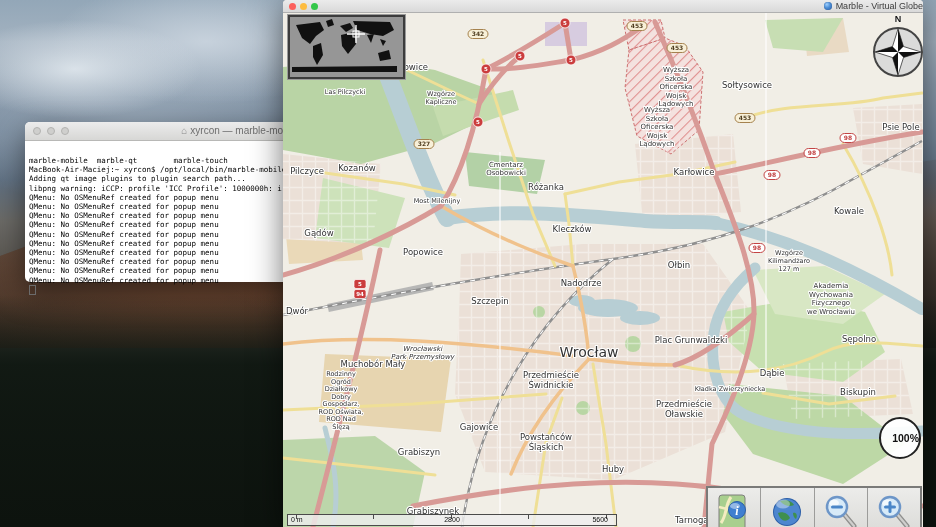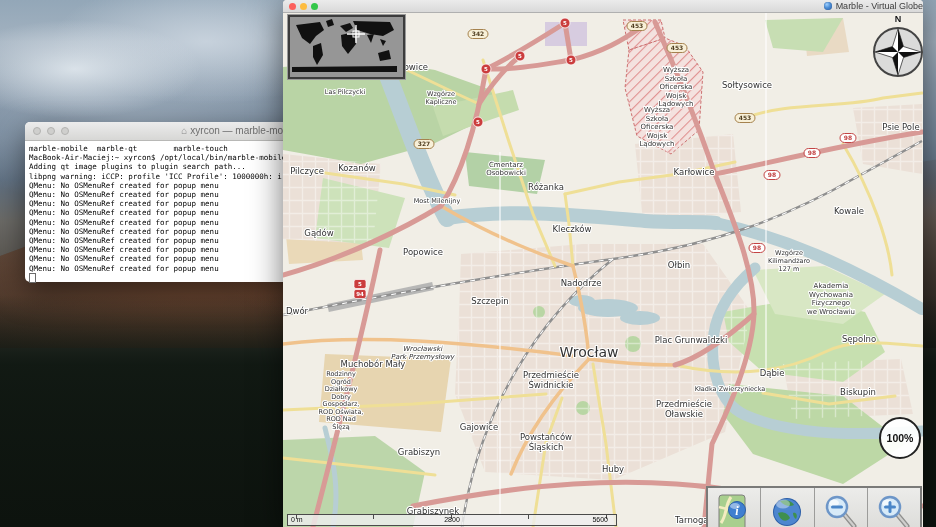--- a/index.html
+++ b/index.html
@@ -27,21 +27,21 @@
   
   #terminal{position:absolute;left:25px;top:122px;width:430px;height:160px;z-index:5;
     border-radius:5px;box-shadow:0 10px 30px rgba(0,0,0,.5);background:#fff;}
   .t-titlebar{height:18px;border-radius:5px 5px 0 0;background:linear-gradient(#ececec,#d7d7d5);
     border-bottom:1px solid #b8b8b6;position:relative;}
   .t-dots{position:absolute;left:8px;top:5px;display:flex;gap:6px;}
   .t-dot{width:8px;height:8px;border-radius:50%;background:#cfcfcd;border:1px solid #b3b3b1;box-sizing:border-box;}
   .t-title{position:absolute;left:0;right:0;top:0;height:18px;line-height:18px;text-align:center;
     font-size:10px;color:#6e6e6e;}
   .t-title .homeglyph{color:#8a8a8a;font-size:10px;margin-right:3px;}
-  #term-lines{padding:3px 4px;font-family:"DejaVu Sans Mono",monospace;font-size:7.5px;line-height:9.2px;color:#000;white-space:pre;}
+  #term-lines{padding:3px 4px;font-family:"DejaVu Sans Mono",monospace;font-size:7.5px;line-height:9.2px;color:#000;white-space:pre;margin-top:12px;}
   .cursor{display:inline-block;width:5px;height:8px;border:1px solid #6b6b6b;vertical-align:-1px;}
 
   
   #marble{position:absolute;left:283px;top:0;width:640px;height:527px;z-index:10;
     background:#f1eee6;box-shadow:0 8px 32px rgba(0,0,0,.55);border-radius:4px 4px 0 0;overflow:hidden;}
   .m-titlebar{position:absolute;left:0;top:0;width:100%;height:12px;
     background:linear-gradient(#ebebeb,#d9d9d9);border-bottom:1px solid #b0b0b0;z-index:40;}
   .m-dots{position:absolute;left:6px;top:3px;display:flex;gap:4px;z-index:41;}
   .m-dot{width:7px;height:7px;border-radius:50%;}
   .m-title{position:absolute;left:0;right:0;top:0;height:12px;line-height:12px;text-align:right;
@@ -72,21 +72,21 @@
   
   #overview{position:absolute;left:5px;top:15px;width:113px;height:60px;z-index:30;
     border:2px solid #3c3c3c;outline:1px solid #9a9a9a;background:#969696;cursor:pointer;}
   
   #compass{position:absolute;left:589px;top:14px;width:52px;height:66px;z-index:30;cursor:pointer;}
   #compass .nlab{position:absolute;left:0;width:100%;top:0;text-align:center;font-size:9px;font-weight:bold;color:#111;
     text-shadow:0 0 2px #fff;}
   
   #zoombadge{position:absolute;left:596px;top:417px;width:42px;height:42px;z-index:30;border-radius:50%;
     border:2.5px solid #222;background:rgba(255,255,255,.93);box-sizing:border-box;
-    display:flex;align-items:center;justify-content:center;font-size:10.5px;font-weight:bold;color:#111;}
+    display:flex;align-items:center;justify-content:flex-end;font-size:10.5px;font-weight:bold;color:#111;}
   
   #scalebar{position:absolute;left:4px;top:514px;width:330px;height:12px;z-index:30;box-sizing:border-box;
     background:rgba(238,238,238,.82);border:1px solid #4a4a4a;font-size:7px;color:#111;}
   #scalebar .s0{position:absolute;left:3px;top:1px;}
   #scalebar .s1{position:absolute;left:50%;top:1px;transform:translateX(-50%);}
   #scalebar .s2{position:absolute;right:8px;top:1px;}
   .stick{position:absolute;top:0;width:1px;height:4px;background:#4a4a4a;}
   
   #m-toolbar{position:absolute;left:423px;top:486px;width:216px;height:60px;z-index:30;display:flex;
     background:#dededb;border:2px solid #7a7a78;border-bottom:none;box-sizing:border-box;}

